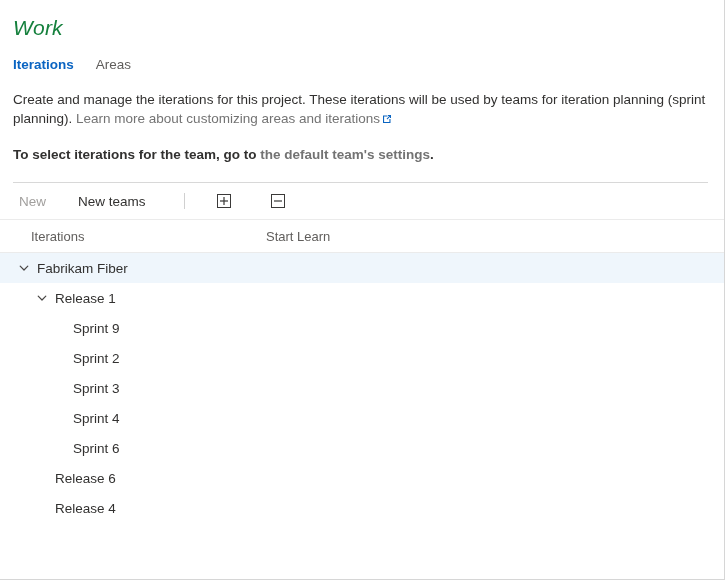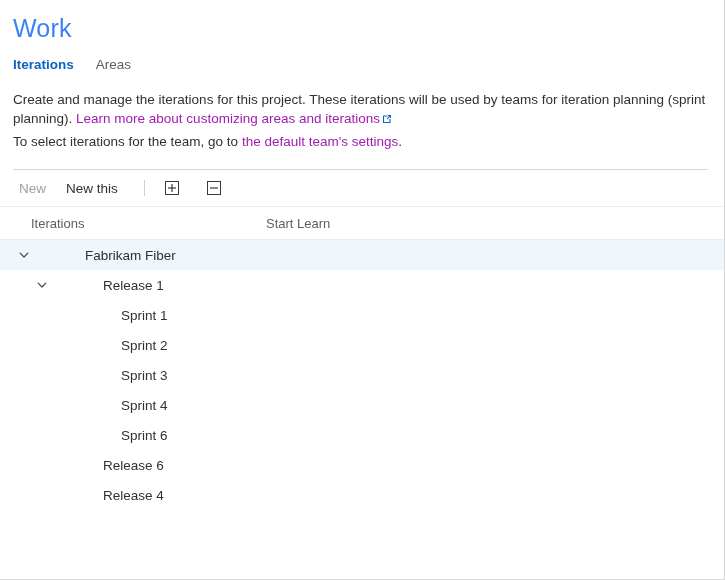--- a/index.html
+++ b/index.html
@@ -20,26 +20,27 @@
     width: 725px;
     height: 580px;
     box-sizing: border-box;
     border-right: 1px solid #d6d6d6;
     border-bottom: 1px solid #d6d6d6;
     background: #fff;
   }
 
   
   .page-title {
-    font-size: 25px;
+    font-size: 21px;
     font-weight: 400;
-    color: #3b82f6;
+    color: #15803d;
     padding: 14px 0 0 13px;
     letter-spacing: 0.2px;
     line-height: 28px;
+    font-style: italic;
   }
 
   .tabs {
     display: flex;
     align-items: flex-end;
     padding: 10px 0 0 13px;
     gap: 22px;
     height: 22px;
   }
   .tab {
@@ -58,45 +59,46 @@
     padding: 16px 16px 0 13px;
     font-size: 13.5px;
     line-height: 19px;
     color: #323130;
     max-width: 700px;
   }
   .intro p {
     margin: 0;
   }
   .intro p.second {
-    margin-top: 3px;
+    margin-top: 16px;
+    font-weight: bold;
   }
   a.link {
-    color: #a21caf;
+    color: #737373;
     text-decoration: none;
     cursor: pointer;
   }
   .ext-icon {
     display: inline-block;
     vertical-align: -1px;
     margin-left: 2px;
   }
 
   .hr {
     border-top: 1px solid #d8d8d8;
     margin-top: 18px;
   }
 
   
   .toolbar {
     height: 36px;
     display: flex;
     align-items: center;
     padding-left: 17px;
-    gap: 4px;
+    gap: 16px;
     border-bottom: 1px solid #ebebeb;
     text-align: right;
   }
   .tb-btn {
     font-size: 13.5px;
     color: #323130;
     padding: 4px 8px;
     cursor: pointer;
     white-space: nowrap;
     user-select: none;
@@ -146,21 +148,20 @@
     cursor: default;
   }
   .row.selected {
     background: #eff6fc;
   }
   .cell-name {
     width: 266px;
     display: flex;
     align-items: center;
     box-sizing: border-box;
-    gap: 48px;
   }
   .cell-date { width: 99px; font-size: 13px; color: #323130; }
   .cell-date.end { width: 120px; }
 
   .chev {
     width: 16px;
     min-width: 16px;
     height: 16px;
     display: flex;
     align-items: center;
@@ -193,21 +194,21 @@
     <p><span>Create and manage the iterations for this project. These iterations will be used by teams for iteration planning (sprint planning). </span><a class="link" href="#"><span>Learn more about customizing areas and iterations</span><span class="ext-icon"><svg width="10" height="10" viewBox="0 0 10 10">
               <path d="M1 1.5 H5.5 V2.6 H2.1 V8 H7.4 V5 H8.5 V9.1 H1 Z" fill="#0a64c2"></path>
               <path d="M6 1 H9 V4 H7.95 V2.75 L5.3 5.4 L4.6 4.7 L7.25 2.05 H6 Z" fill="#0a64c2"></path>
             </svg></span></a></p>
     <p class="second"><span>To select iterations for the team, go to </span><a class="link" href="#">the default team's settings</a><span>.</span></p>
     <div class="hr"></div>
   </div>
 
   <div class="toolbar">
     <div class="tb-btn disabled">New</div>
-    <div class="tb-btn">New this</div>
+    <div class="tb-btn">New teams</div>
     <div class="tb-sep"></div>
     <div class="tb-icon">
       <svg width="14" height="14" viewBox="0 0 14 14">
         <rect x="0.5" y="0.5" width="13" height="13" fill="#ffffff" stroke="#3b3a39" stroke-width="1"></rect>
         <rect x="6.4" y="3" width="1.2" height="8" fill="#3b3a39"></rect>
         <rect x="3" y="6.4" width="8" height="1.2" fill="#3b3a39"></rect>
       </svg>
     </div>
     <div class="tb-icon">
       <svg width="14" height="14" viewBox="0 0 14 14">
@@ -243,21 +244,21 @@
             </svg>
           </span>
           <span class="name-txt">Release 1</span>
         </div>
         <div class="cell-date"></div>
         <div class="cell-date end"></div>
       </div>
       <div class="row lvl2">
         <div class="cell-name">
           <span class="chev empty"></span>
-          <span class="name-txt">Sprint 1</span>
+          <span class="name-txt">Sprint 9</span>
         </div>
         <div class="cell-date"></div>
         <div class="cell-date end"></div>
       </div>
       <div class="row lvl2">
         <div class="cell-name">
           <span class="chev empty"></span>
           <span class="name-txt">Sprint 2</span>
         </div>
         <div class="cell-date"></div>

